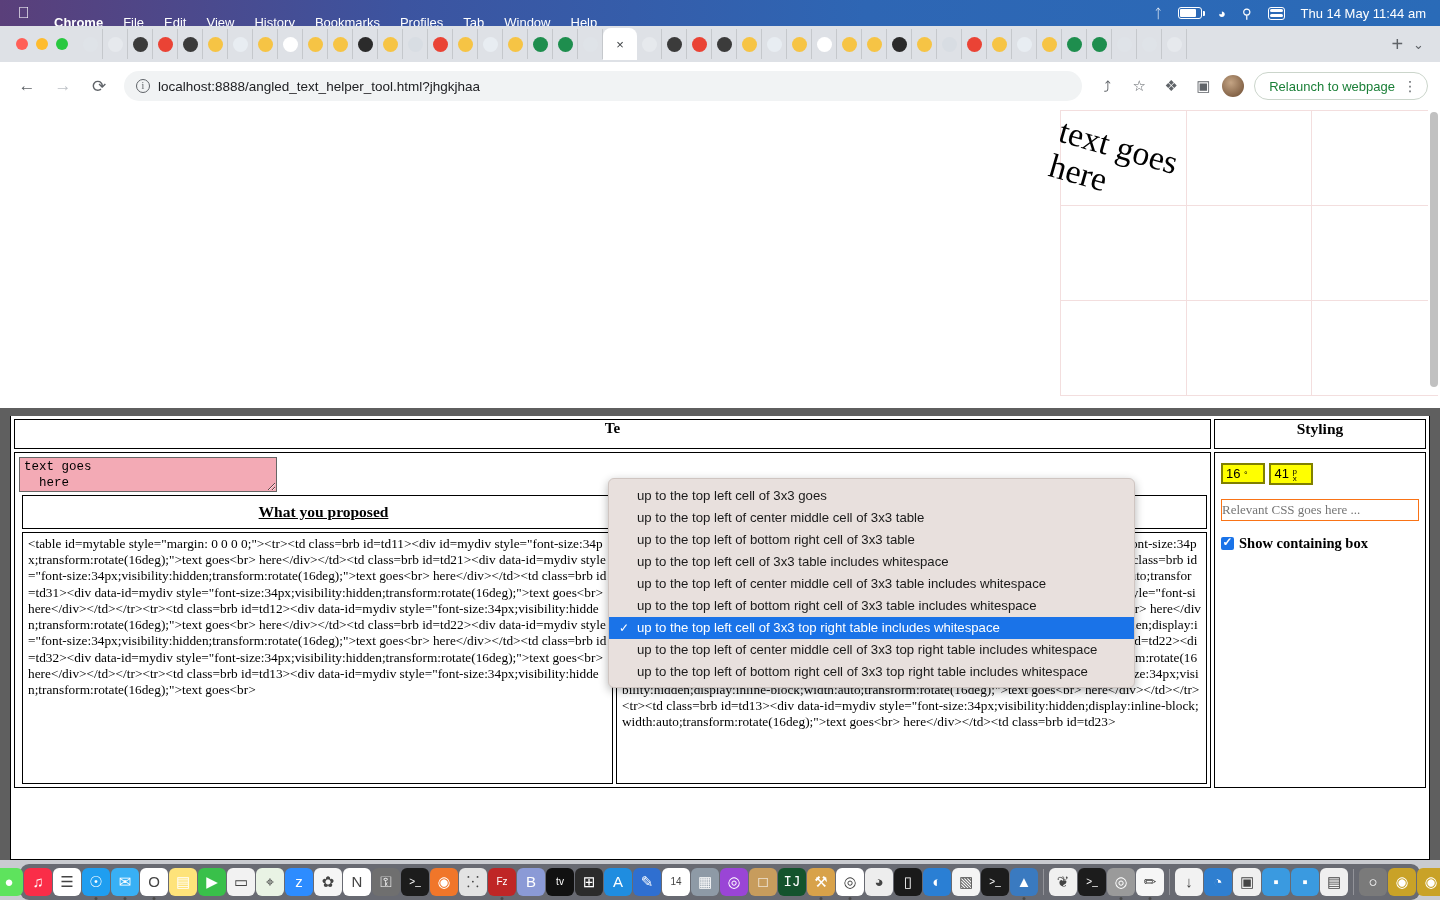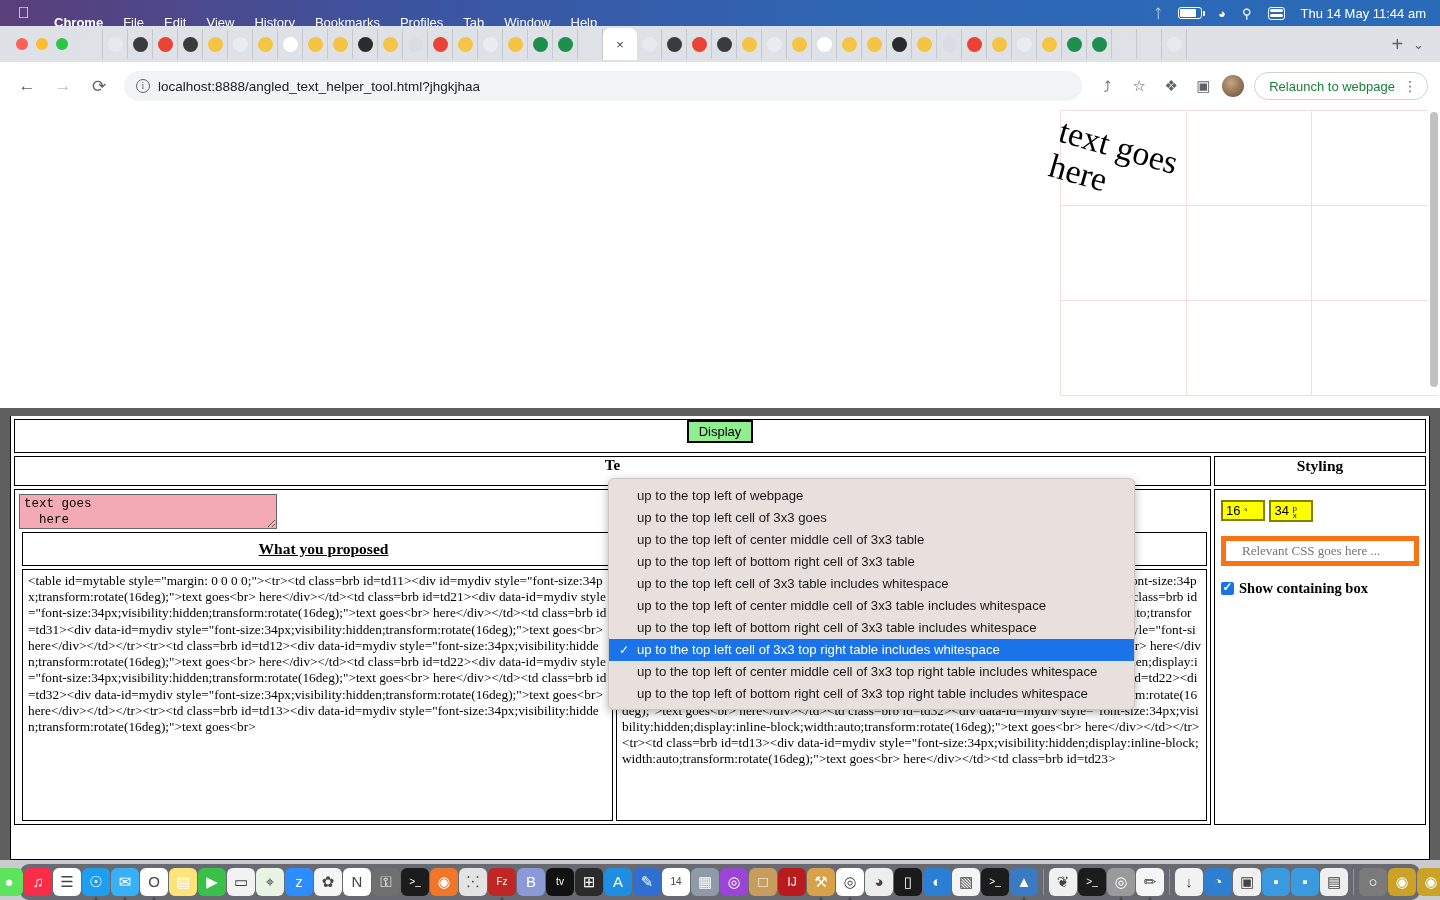--- a/index.html
+++ b/index.html
@@ -133,22 +133,22 @@
     color: #000; padding: 3px 5px; overflow: hidden; word-break: break-all; height: 252px;
   }
   .styling-title { text-align: center; font-family: "Liberation Serif", serif; font-weight: bold; font-size: 15.5px; padding: 6px 0;}
   .numinput {
     background: #ffff00; border: 2px solid #808000; font-family: "Liberation Sans", sans-serif;
     font-size: 13px; width: 44px; padding: 1px 3px; color: #000; display: inline-block;
   }
   .numinput .unit { font-size: 9px; vertical-align: middle; }
   .unit-stack { display: inline-block; font-size: 8px; line-height: 7px; vertical-align: middle; text-align:center;}
   .cssinput {
-    border: 5px solid #f97316; width: 198px; font-size: 13px; color: #777;
-    font-family: "Liberation Serif", serif; padding: 2px 16px; background:#fff;
+    border: 1px solid #f97316; width: 198px; font-size: 13px; color: #777;
+    font-family: "Liberation Serif", serif; padding: 2px 0; background:#fff;
   }
   .chkrow { display: flex; align-items: center; gap: 5px; font-family: "Liberation Serif", serif;
     font-weight: bold; font-size: 14.5px; }
   .chkbox { width: 13px; height: 13px; background: #1a73e8; border-radius: 2px; position: relative; flex:0 0 13px;}
   .chkbox:after { content: "\2713"; position: absolute; left: 1.5px; top: -2px; color: #fff; font-size: 12px; font-weight: bold;}
 
   
   .dropdown {
     position: absolute; left: 608px; top: 368px; width: 527px;
     background: #e8e0dd; border-radius: 6px; padding: 6px 0 4px 0;
@@ -391,25 +391,20 @@
       </table>
 
     <div class="pagescroll">
         <i></i>
       </div>
 
     <div class="toolpanel">
       <div class="toolinner">
         <table class="grid">
           <tbody>
-              <tr>
-            <td class="cell rowA" colspan="3">
-              <button class="btn-display">Display</button>
-            </td>
-          </tr>
           <tr>
             <td class="cell rowB" colspan="2" style="width:1172px;">
               <span>Te</span>
             </td>
             <td class="cell rowB" style="width:208px;">
               <span class="styling-title">Styling</span>
             </td>
           </tr>
           <tr>
             <td class="cell" colspan="2" style="padding:4px 0 0 4px;">
@@ -425,37 +420,36 @@
                 </tr>
                 <tr>
                   <td class="cell codecell">&lt;table id=mytable style="margin: 0 0 0 0;"&gt;&lt;tr&gt;&lt;td class=brb id=td11&gt;&lt;div id=mydiv style="font-size:34px;transform:rotate(16deg);"&gt;text goes&lt;br&gt; here&lt;/div&gt;&lt;/td&gt;&lt;td class=brb id=td21&gt;&lt;div data-id=mydiv style="font-size:34px;visibility:hidden;transform:rotate(16deg);"&gt;text goes&lt;br&gt; here&lt;/div&gt;&lt;/td&gt;&lt;td class=brb id=td31&gt;&lt;div data-id=mydiv style="font-size:34px;visibility:hidden;transform:rotate(16deg);"&gt;text goes&lt;br&gt; here&lt;/div&gt;&lt;/td&gt;&lt;/tr&gt;&lt;tr&gt;&lt;td class=brb id=td12&gt;&lt;div data-id=mydiv style="font-size:34px;visibility:hidden;transform:rotate(16deg);"&gt;text goes&lt;br&gt; here&lt;/div&gt;&lt;/td&gt;&lt;td class=brb id=td22&gt;&lt;div data-id=mydiv style="font-size:34px;visibility:hidden;transform:rotate(16deg);"&gt;text goes&lt;br&gt; here&lt;/div&gt;&lt;/td&gt;&lt;td class=brb id=td32&gt;&lt;div data-id=mydiv style="font-size:34px;visibility:hidden;transform:rotate(16deg);"&gt;text goes&lt;br&gt; here&lt;/div&gt;&lt;/td&gt;&lt;/tr&gt;&lt;tr&gt;&lt;td class=brb id=td13&gt;&lt;div data-id=mydiv style="font-size:34px;visibility:hidden;transform:rotate(16deg);"&gt;text goes&lt;br&gt;</td>
                   <td class="cell codecell">&lt;table id=mytable style="margin: 0 0 0 0;"&gt;&lt;tr&gt;&lt;td class=brb id=td11&gt;&lt;div id=mydiv style="font-size:34px;display:inline-block;width:auto;transform:rotate(16deg);"&gt;text goes&lt;br&gt; here&lt;/div&gt;&lt;/td&gt;&lt;td class=brb id=td21&gt;&lt;div data-id=mydiv style="font-size:34px;visibility:hidden;display:inline-block;width:auto;transform:rotate(16deg);"&gt;text goes&lt;br&gt; here&lt;/div&gt;&lt;/td&gt;&lt;td class=brb id=td31&gt;&lt;div data-id=mydiv style="font-size:34px;visibility:hidden;display:inline-block;width:auto;transform:rotate(16deg);"&gt;text goes&lt;br&gt; here&lt;/div&gt;&lt;/td&gt;&lt;/tr&gt;&lt;tr&gt;&lt;td class=brb id=td12&gt;&lt;div data-id=mydiv style="font-size:34px;visibility:hidden;display:inline-block;width:auto;transform:rotate(16deg);"&gt;text goes&lt;br&gt; here&lt;/div&gt;&lt;/td&gt;&lt;td class=brb id=td22&gt;&lt;div data-id=mydiv style="font-size:34px;visibility:hidden;display:inline-block;width:auto;transform:rotate(16deg);"&gt;text goes&lt;br&gt; here&lt;/div&gt;&lt;/td&gt;&lt;td class=brb id=td32&gt;&lt;div data-id=mydiv style="font-size:34px;visibility:hidden;display:inline-block;width:auto;transform:rotate(16deg);"&gt;text goes&lt;br&gt; here&lt;/div&gt;&lt;/td&gt;&lt;/tr&gt;&lt;tr&gt;&lt;td class=brb id=td13&gt;&lt;div data-id=mydiv style="font-size:34px;visibility:hidden;display:inline-block;width:auto;transform:rotate(16deg);"&gt;text goes&lt;br&gt; here&lt;/div&gt;&lt;/td&gt;&lt;td class=brb id=td23&gt;</td>
                 </tr>
               </tbody>
                   </table>
             </td>
             <td class="cell" style="padding:10px 6px; vertical-align:top;">
               <span class="numinput"><span>16</span> <span class="unit">°</span></span>
-              <span class="numinput"><span>34</span> <span class="unit-stack">p<br>x</span></span>
+              <span class="numinput"><span>41</span> <span class="unit-stack">p<br>x</span></span>
               <div style="height:14px;"></div>
               <input class="cssinput" placeholder="Relevant CSS goes here ..." style="">
               <div style="height:14px;"></div>
               <div class="chkrow">
                 <span class="chkbox"></span>
                 <span>Show containing box</span>
               </div>
             </td>
           </tr>
         </tbody>
           </table>
       </div>
     </div>
 
     <div class="dropdown" id="dropdown">
-        <div class="dd-item">up to the top left of webpage</div>
         <div class="dd-item">up to the top left cell of 3x3 goes</div>
         <div class="dd-item">up to the top left of center middle cell of 3x3 table</div>
         <div class="dd-item">up to the top left of bottom right cell of 3x3 table</div>
         <div class="dd-item">up to the top left cell of 3x3 table includes whitespace</div>
         <div class="dd-item">up to the top left of center middle cell of 3x3 table includes whitespace</div>
         <div class="dd-item">up to the top left of bottom right cell of 3x3 table includes whitespace</div>
         <div class="dd-item sel">up to the top left cell of 3x3 top right table includes whitespace</div>
         <div class="dd-item">up to the top left of center middle cell of 3x3 top right table includes whitespace</div>
         <div class="dd-item">up to the top left of bottom right cell of 3x3 top right table includes whitespace</div>
       </div>
@@ -484,21 +478,21 @@
         <span class="dk run" style="background: rgb(191, 38, 38); color: rgb(255, 255, 255); font-size: 10px;">Fz</span>
         <span class="dk" style="background: rgb(139, 154, 214); color: rgb(255, 255, 255); font-size: 15px;">B</span>
         <span class="dk" style="background: rgb(17, 17, 17); color: rgb(255, 255, 255); font-size: 10px;">tv</span>
         <span class="dk" style="background: rgb(43, 43, 43); color: rgb(255, 255, 255); font-size: 15px;">⊞</span>
         <span class="dk" style="background: rgb(31, 141, 224); color: rgb(255, 255, 255); font-size: 15px;">A</span>
         <span class="dk" style="background: rgb(47, 111, 208); color: rgb(255, 255, 255); font-size: 15px;">✎</span>
         <span class="dk" style="background: rgb(255, 255, 255); color: rgb(68, 68, 68); font-size: 10px;">14</span>
         <span class="dk" style="background: rgb(142, 154, 166); color: rgb(255, 255, 255); font-size: 15px;">▦</span>
         <span class="dk" style="background: rgb(154, 69, 214); color: rgb(255, 255, 255); font-size: 15px;">◎</span>
         <span class="dk" style="background: rgb(199, 156, 93); color: rgb(255, 255, 255); font-size: 15px;">□</span>
-        <span class="dk" style="background: #b91c1c; color: rgb(255, 255, 255); font-size: 12px;">IJ</span>
+        <span class="dk" style="background: #14532d; color: rgb(255, 255, 255); font-size: 14px; font-family: Liberation Mono, monospace;">IJ</span>
         <span class="dk run" style="background: rgb(216, 162, 74); color: rgb(255, 255, 255); font-size: 15px;">⚒</span>
         <span class="dk run" style="background: rgb(255, 255, 255); color: rgb(68, 68, 68); font-size: 15px;">◎</span>
         <span class="dk" style="background: rgb(237, 237, 237); color: rgb(68, 68, 68); font-size: 15px;">◕</span>
         <span class="dk" style="background: rgb(26, 26, 26); color: rgb(255, 255, 255); font-size: 15px;">▯</span>
         <span class="dk" style="background: rgb(42, 127, 212); color: rgb(255, 255, 255); font-size: 15px;">◐</span>
         <span class="dk" style="background: rgb(244, 244, 244); color: rgb(68, 68, 68); font-size: 15px;">▧</span>
         <span class="dk" style="background: rgb(28, 28, 28); color: rgb(255, 255, 255); font-size: 10px;">&gt;_</span>
         <span class="dk run" style="background: rgb(58, 122, 192); color: rgb(255, 255, 255); font-size: 15px;">▲</span>
         <span class="dksep"></span>
         <span class="dk" style="background: rgb(240, 240, 240); color: rgb(68, 68, 68); font-size: 15px;">❦</span>

